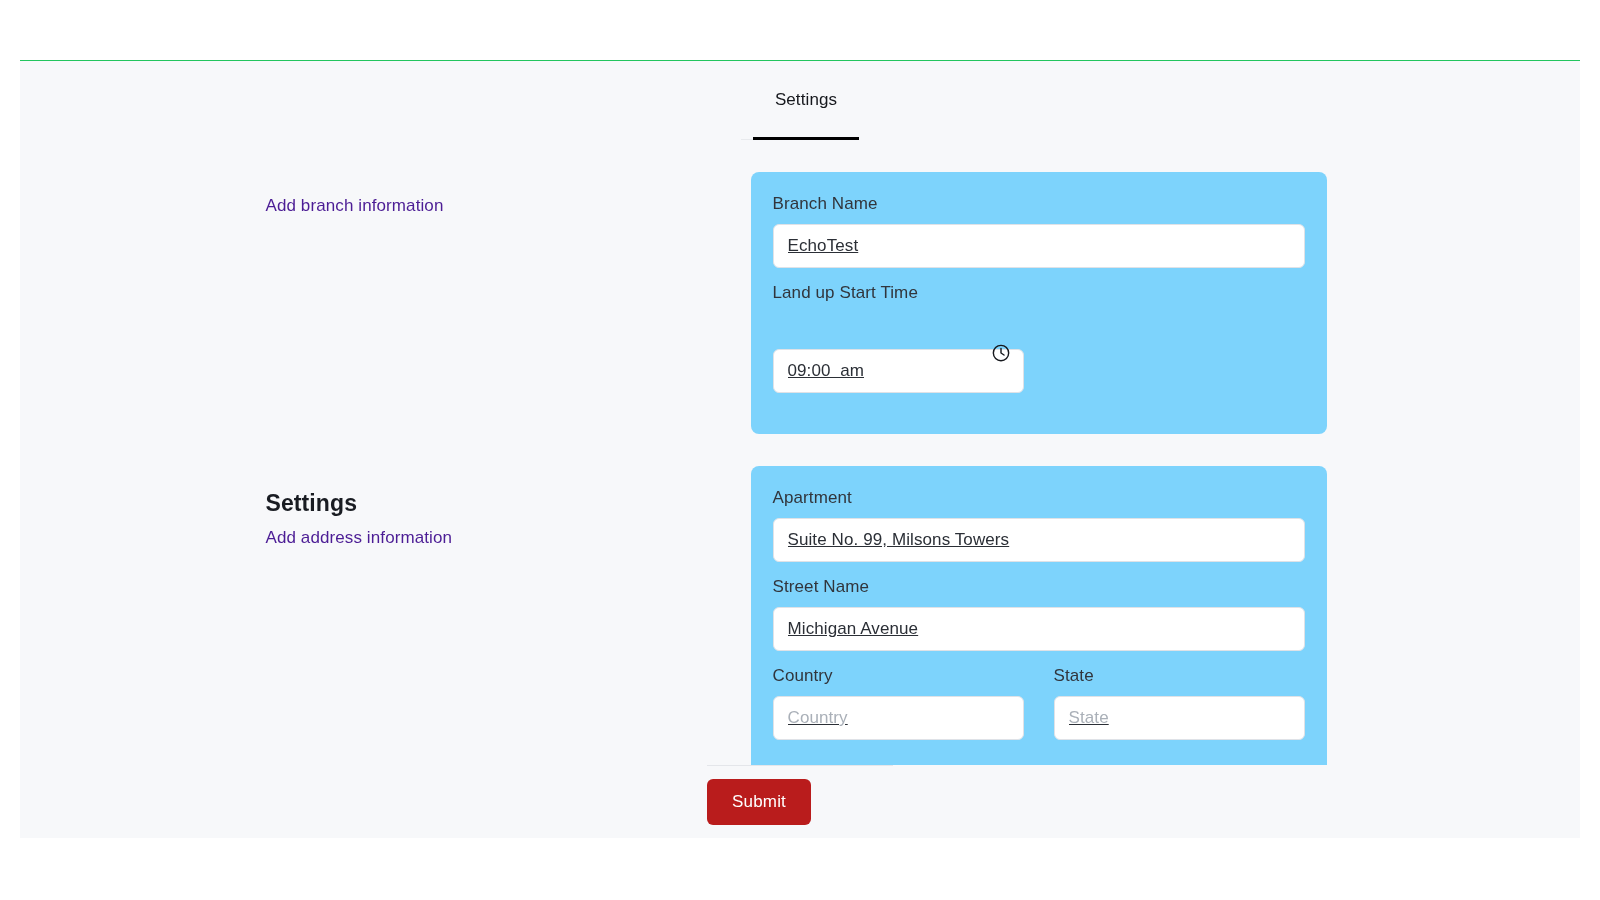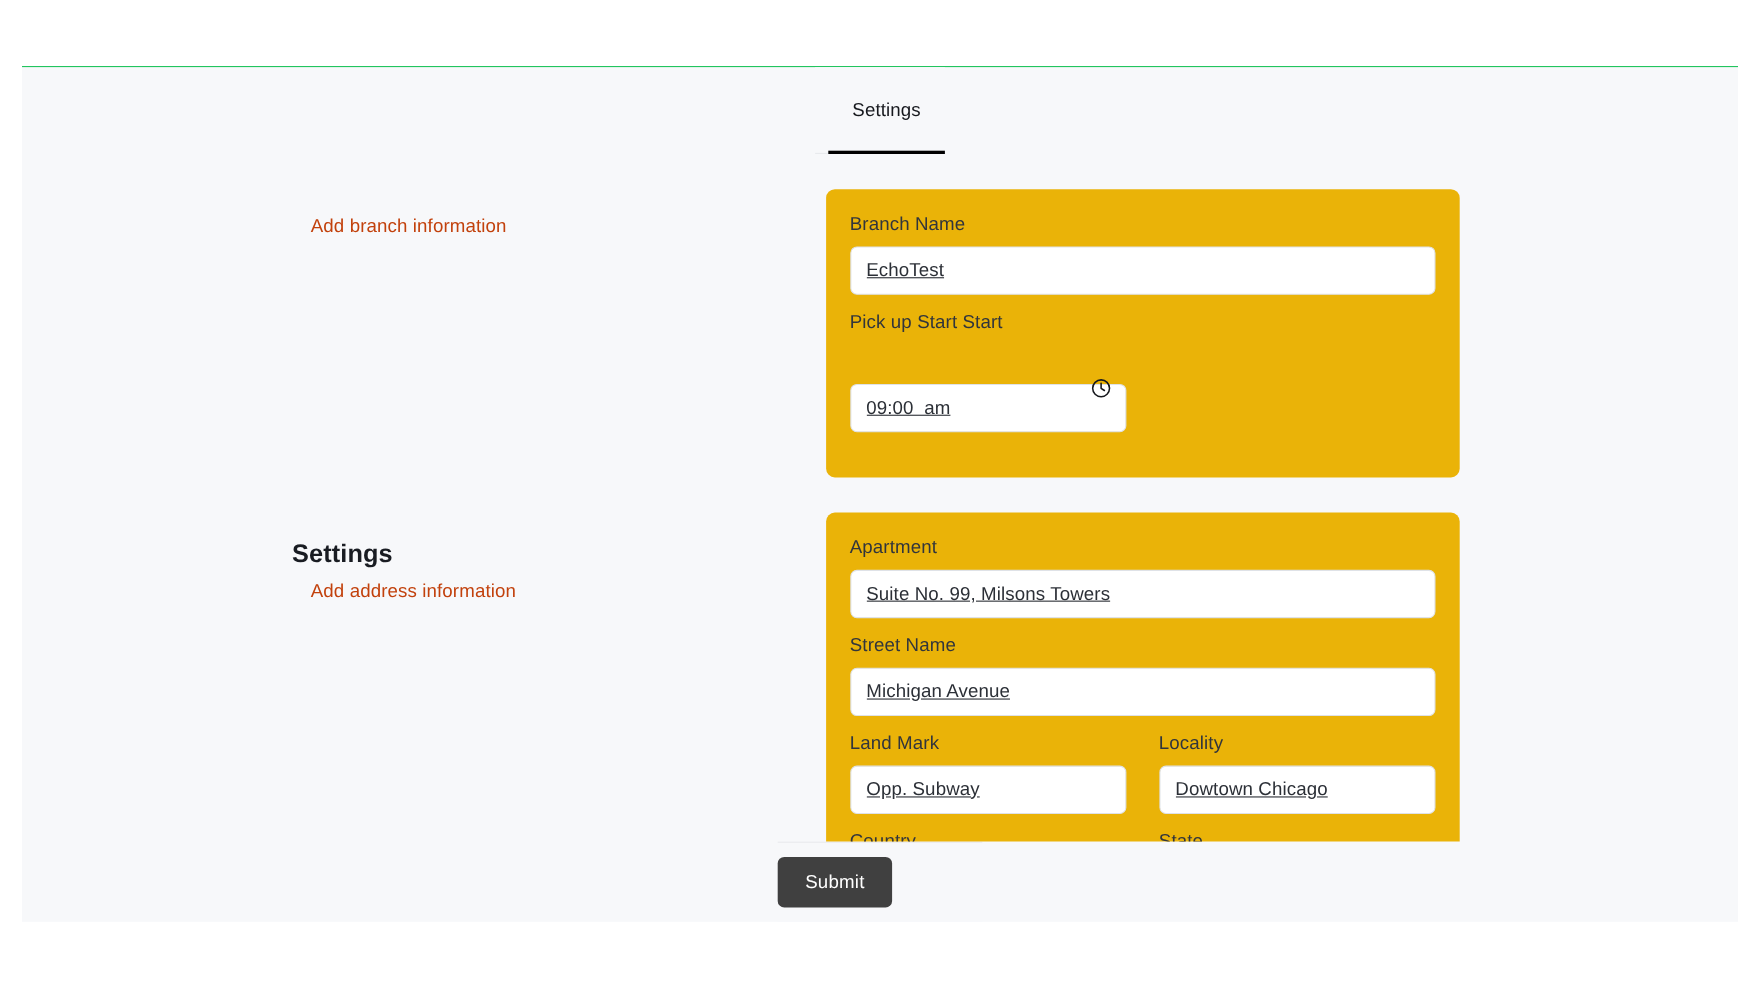--- a/index.html
+++ b/index.html
@@ -78,28 +78,27 @@
   }
   .section-title {
     font-size: 23px;
     font-weight: 700;
     color: #191c22;
     letter-spacing: .1px;
     margin-bottom: 11px;
   }
   .section-sub {
     font-size: 17px;
-    color: #c2410c;
-    letter-spacing: .1px;
-    margin-left: 17px;
+    color: #4c1d95;
+    letter-spacing: .1px;
   }
 
   .card {
     flex: 1 1 auto;
-    background: #eab308;
+    background: #7dd3fc;
     border-radius: 8px;
     padding: 22px 22px 26px 22px;
   }
 
   .field { margin-bottom: 15px; }
   .field:last-child { margin-bottom: 0; }
 
   .field-label {
     display: block;
     font-size: 17px;
@@ -150,21 +149,21 @@
     flex: 0 0 73px;
     height: 73px;
     background: #f7f8fa;
     border-top: 1px solid #e4e6ea;
     display: flex;
     align-items: center;
     justify-content: flex-end;
     padding-right: 82px;
   }
   .submit-btn {
-    background: #404040;
+    background: #b91c1c;
     color: #ffffff;
     border: none;
     border-radius: 6px;
     height: 46px;
     padding: 0 25px;
     font-size: 17px;
     font-family: "Liberation Sans", sans-serif;
     letter-spacing: .2px;
     cursor: pointer;
   }
@@ -191,21 +190,21 @@
         <div class="card">
 
           <div class="field">
             <label class="field-label">Branch Name</label>
             <input class="input" type="text" value="EchoTest" style="">
           </div>
 
           <div class="row-2">
 
             <div class="field">
-              <label class="field-label">Pick up Start Start</label>
+              <label class="field-label">Land up Start Time</label>
               <div class="input-wrap">
                 <input class="input" type="text" value="09:00  am" style="">
                 <span class="trailing-icon">
                   <svg viewBox="0 0 24 24" fill="none" stroke="currentColor" stroke-width="1.7" stroke-linecap="round" stroke-linejoin="round">
                     <circle cx="12" cy="12" r="9.2"></circle>
                     <path d="M12 6.6 V12 L15.6 14.4"></path>
                   </svg>
                 </span>
               </div>
             </div>
@@ -228,30 +227,20 @@
           <div class="field">
             <label class="field-label">Apartment</label>
             <input class="input" type="text" value="Suite No. 99, Milsons Towers" style="">
           </div>
 
           <div class="field">
             <label class="field-label">Street Name</label>
             <input class="input" type="text" value="Michigan Avenue" style="">
           </div>
 
-          <div class="row-2">
-            <div class="field">
-              <label class="field-label">Land Mark</label>
-              <input class="input" type="text" value="Opp. Subway" style="">
-            </div>
-            <div class="field">
-              <label class="field-label">Locality</label>
-              <input class="input" type="text" value="Dowtown Chicago" style="">
-            </div>
-          </div>
 
           <div class="row-2">
             <div class="field">
               <label class="field-label">Country</label>
               <input class="input" type="text" placeholder="Country" style="">
             </div>
             <div class="field">
               <label class="field-label">State</label>
               <input class="input" type="text" placeholder="State" style="">
             </div>

